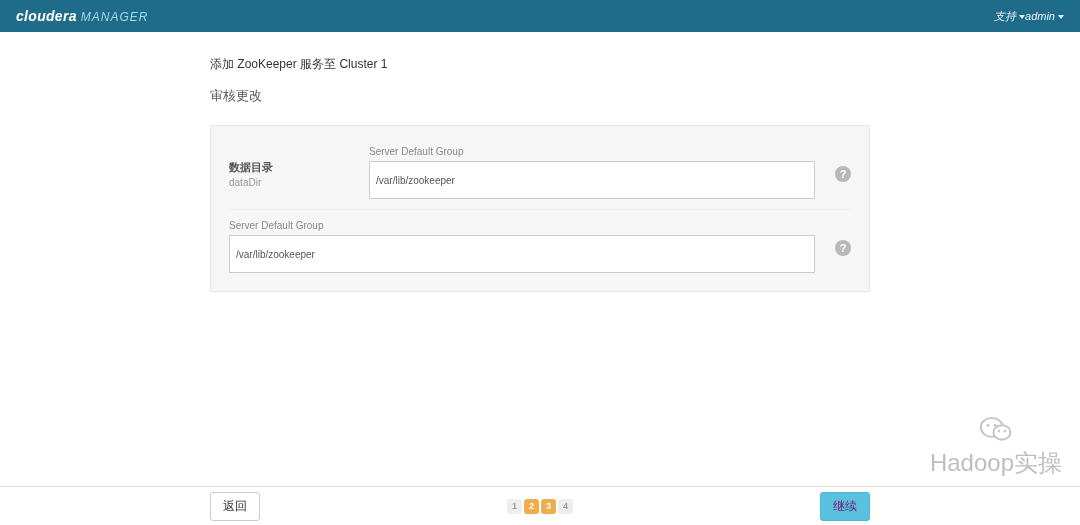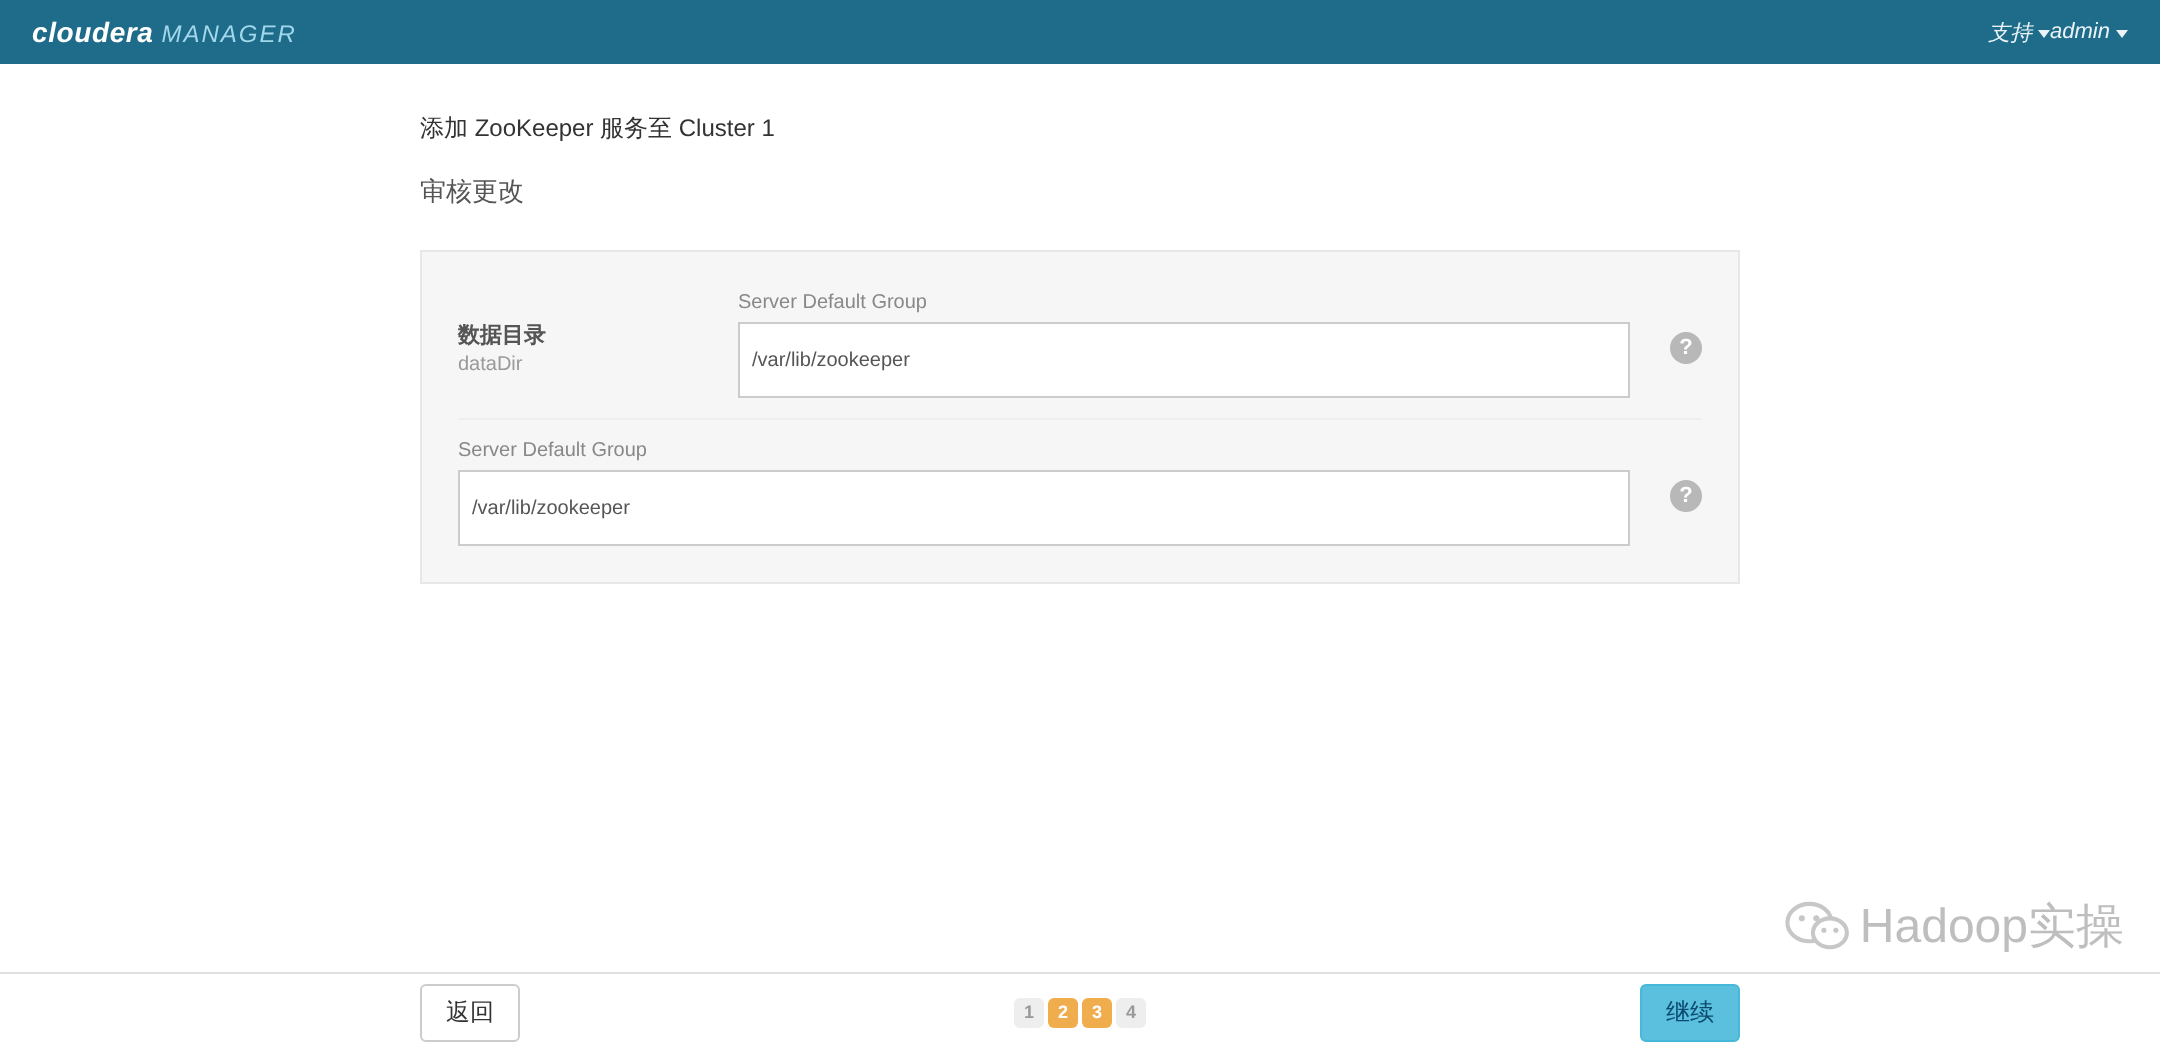--- a/index.html
+++ b/index.html
@@ -21,25 +21,25 @@
     .lbl-main { font-size:11px; font-weight:700; color:#555; }
     .lbl-sub { font-size:10px; color:#999; margin-top:2px;}
     .field-col { flex:1; }
     .group-lbl { font-size:10px; color:#888; margin-bottom:4px; }
     .txt-input { width:100%; height:38px; border:1px solid #ccc; background:#fff; font-size:10px; padding: 0 6px; color:#555;}
     .help-col { width:36px; display:flex; justify-content:flex-end; align-items:flex-start; padding-top:2px;}
     .help-icon { width:16px; height:16px; border-radius:50%; background:#b8b8b8; color:#fff; display:flex; align-items:center; justify-content:center; font-size:11px; font-weight:700; cursor:pointer;}
     .footer-bar { position:absolute; bottom:0; left:0; right:0; height:39px; border-top:1px solid #e0e0e0; background:#fff; display:flex; align-items:center; padding: 0 12px; }
     .footer-inner { width:660px; margin:0 auto; display:flex; align-items:center; justify-content:space-between; position:relative;gap:16px;}
     .btn { border:1px solid #ccc; background:#fff; color:#333; font-size:12px; padding:5px 12px; cursor:pointer; border-radius:3px;}
-    .btn-primary { background:#5bc0de; border-color:#46b8da; color:#0c4a6e; }
+    .btn-primary { background:#5bc0de; border-color:#46b8da; color:#701a75; }
     .steps { position:absolute; left:50%; transform:translateX(-50%); display:flex; gap:2px; }
     .step { width:15px; height:15px; border-radius:3px; background:#eee; color:#999; font-size:9px; display:flex; align-items:center; justify-content:center; font-weight:700; }
     .step.active { background:#f0ad4e; color:#fff; }
-    .watermark { position:absolute; right:18px; bottom:46px; display:flex; align-items:center; gap:4px; opacity:0.55; }
+    .watermark { position:absolute; right:18px; bottom:46px; display:flex; align-items:center; gap:4px; opacity:0.55;flex-direction:column; }
     .wm-icon { width:34px; height:28px; }
     .wm-text { font-size:24px; color:#8a8a8a; font-weight:400; }
   </style>
 </head>
 <body>
 
 <div class="navbar">
   <div class="brand">
     <span class="brand-main">cloudera</span>
     <span class="brand-sub">MANAGER</span>

